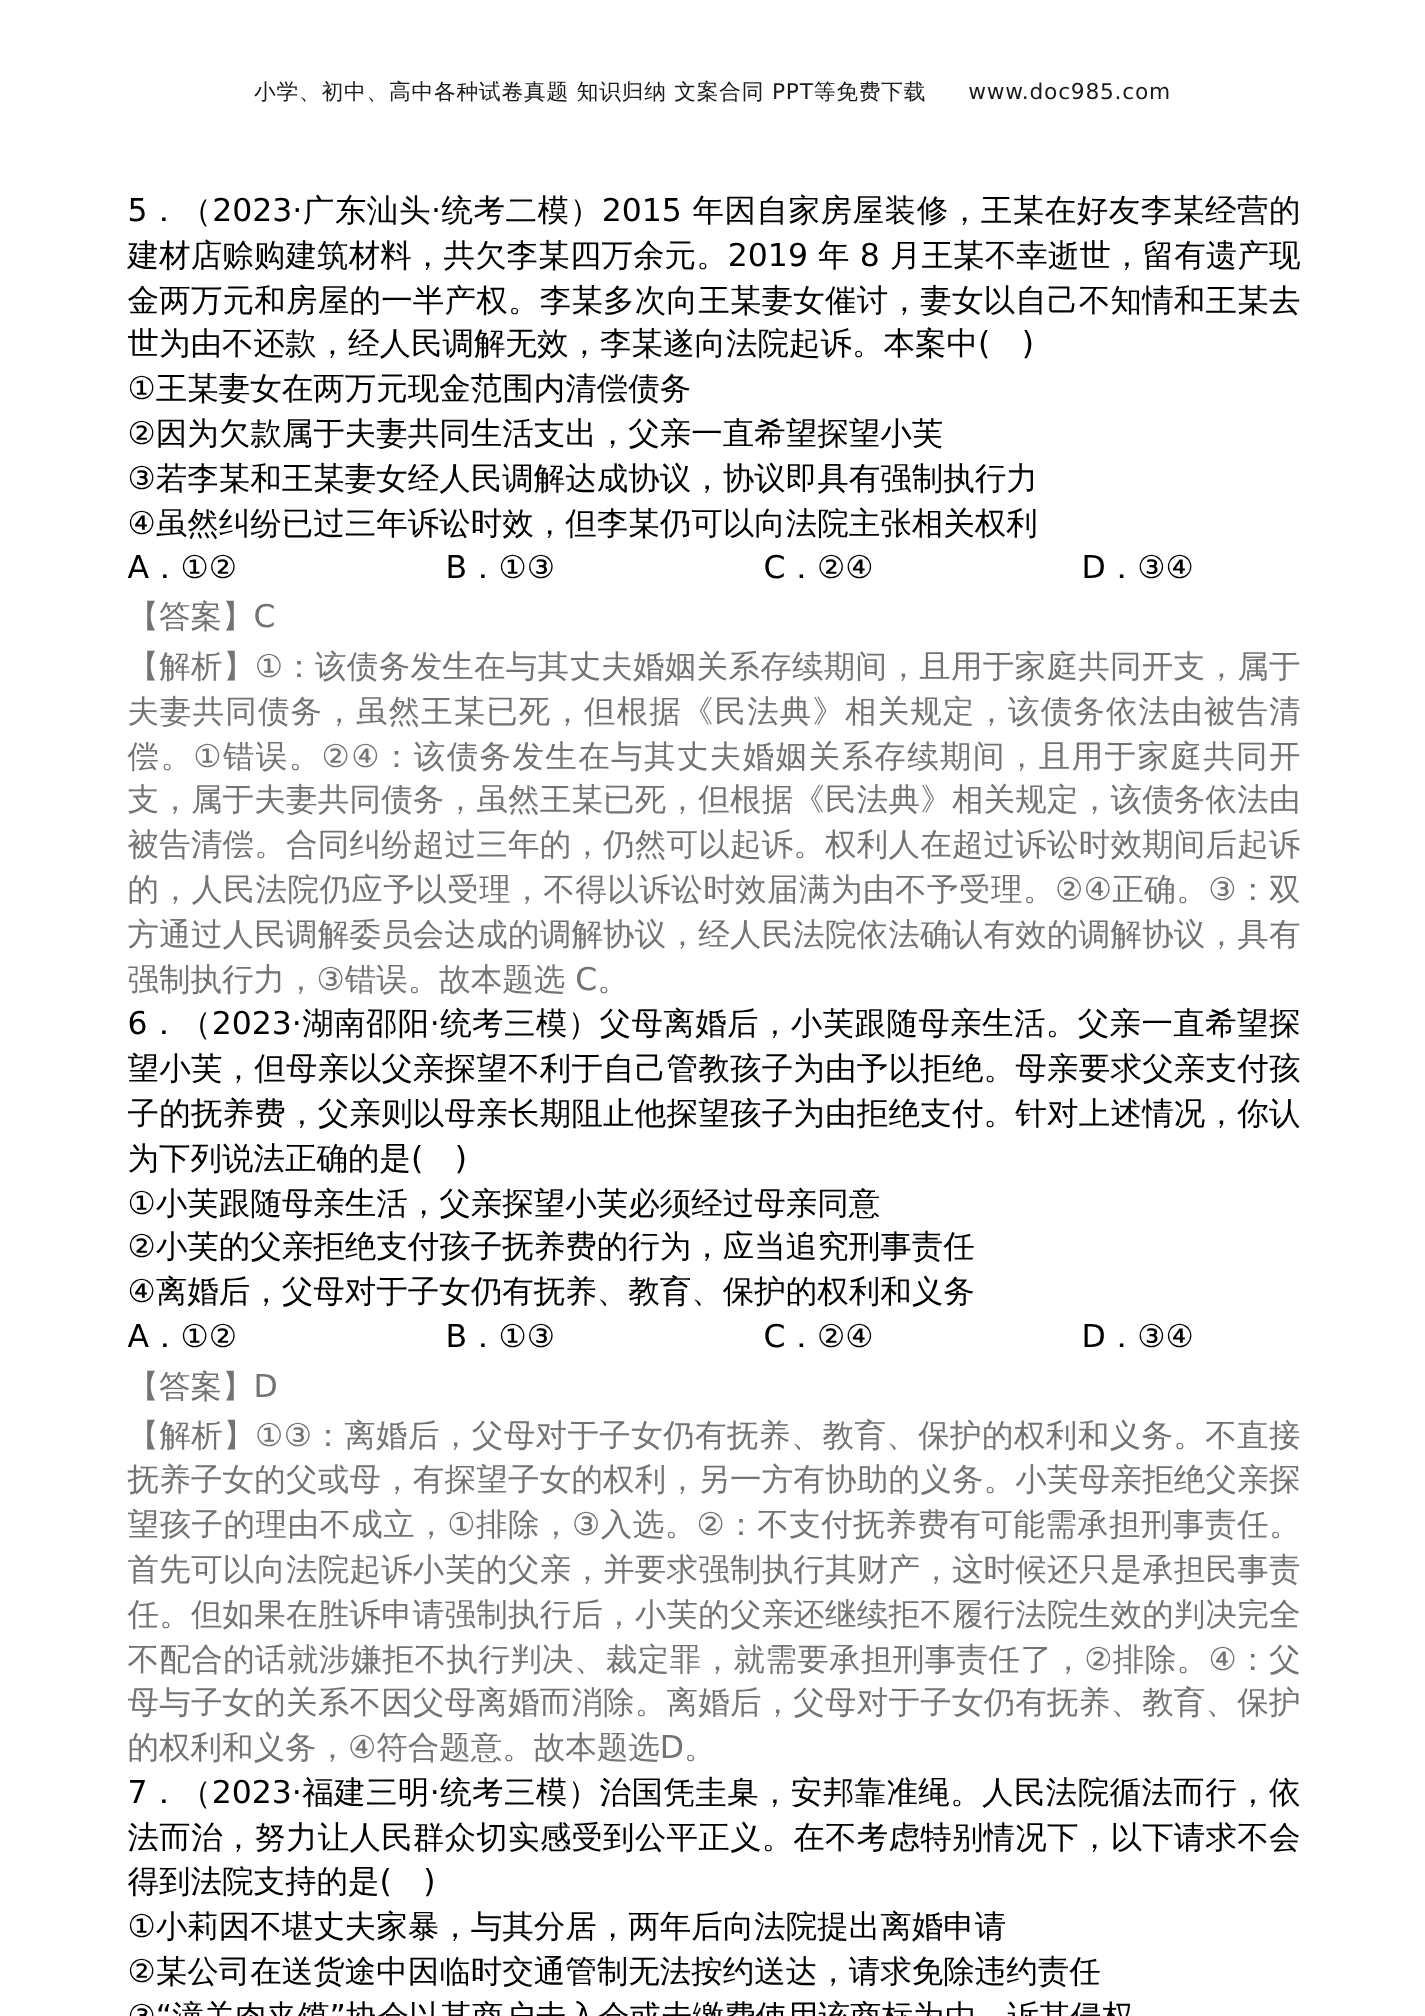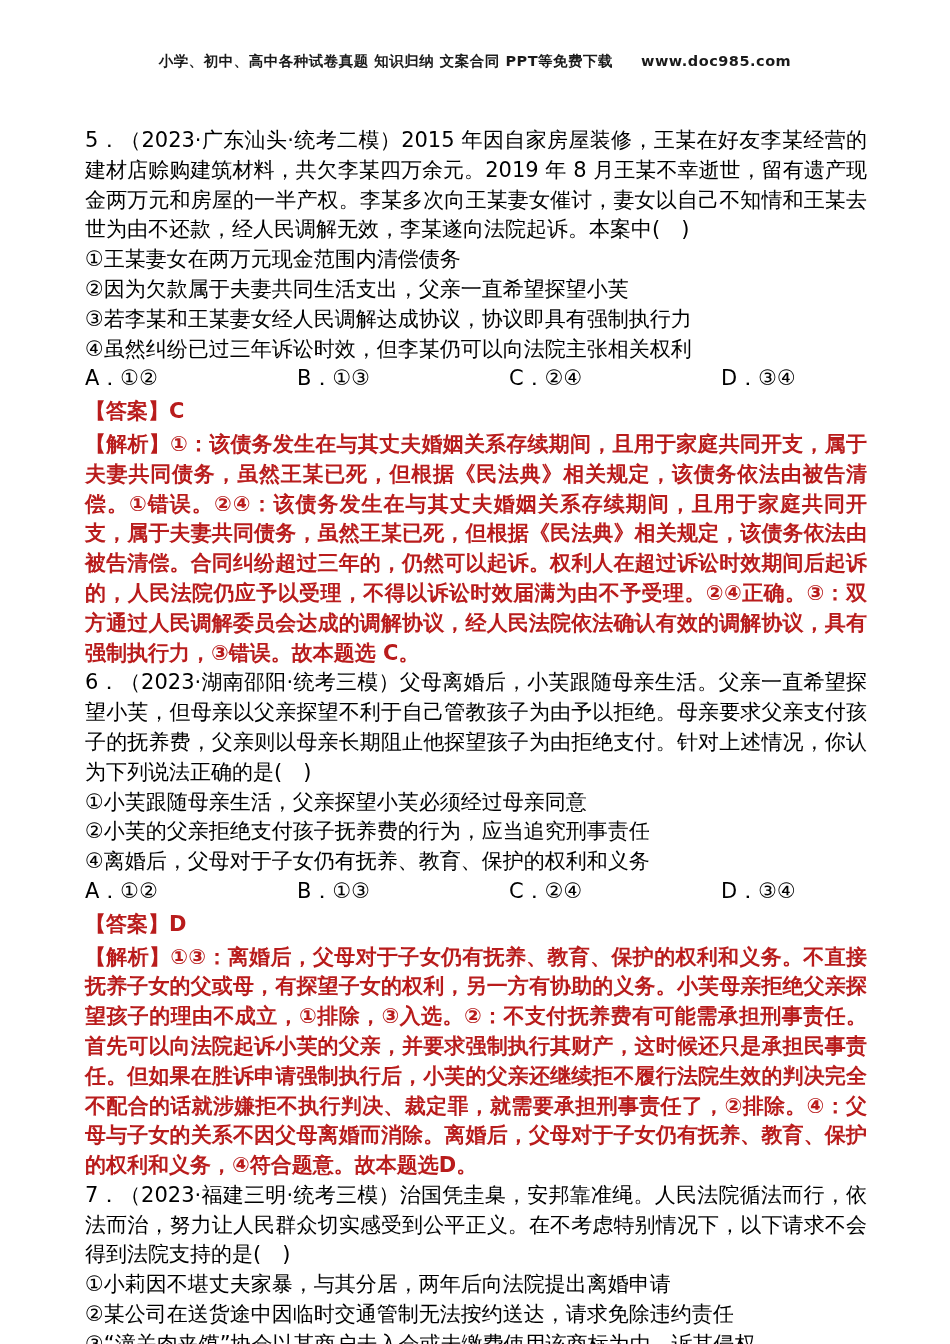--- a/index.html
+++ b/index.html
@@ -15,34 +15,33 @@
   }
   .page-header {
     position: absolute;
     top: 52px;
     left: 0;
     width: 950px;
     text-align: center;
     font-size: 14.5px;
     color: #1a1a1a;
     letter-spacing: 0.5px;
-    font-weight: bold;
   }
   .page-header .site-url { margin-left: 28px; }
   .content {
     position: absolute;
     top: 126px;
     left: 85px;
     width: 782px;
     font-size: 21px;
     line-height: 29.8px;
     text-align: justify;
   }
   p { margin: 0; }
-  .red { color: #b91c1c; font-weight: bold; }
+  .red { color: #737373; }
   .choices-row { display: flex; text-align: left; gap: 44px; }
   .choice { width: 168px; flex: 0 0 auto; }
   .choice:last-child { width: auto; }
   .answer-line { margin: 3px 0; }
   .question { margin: 0; }
 </style>
 </head>
 <body>
 
 <div class="page-header">

